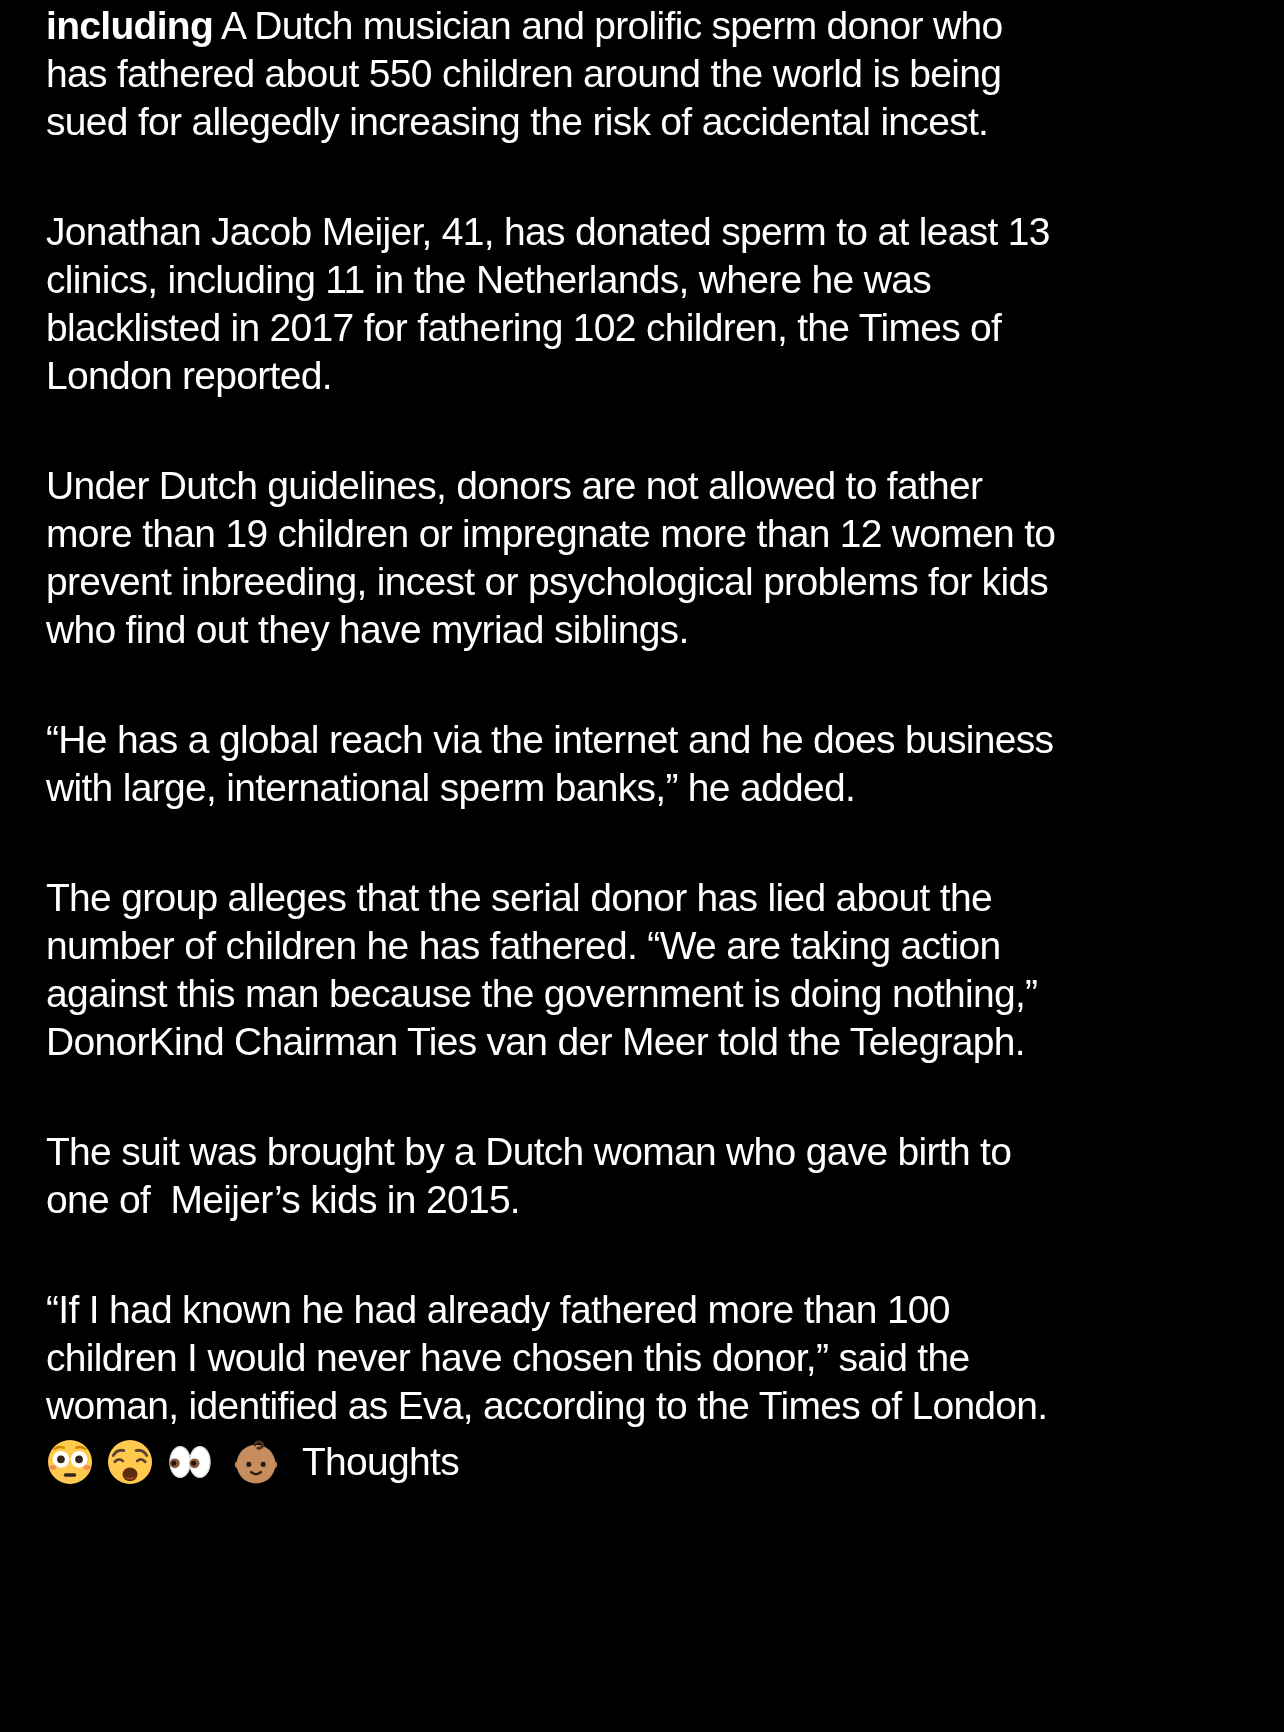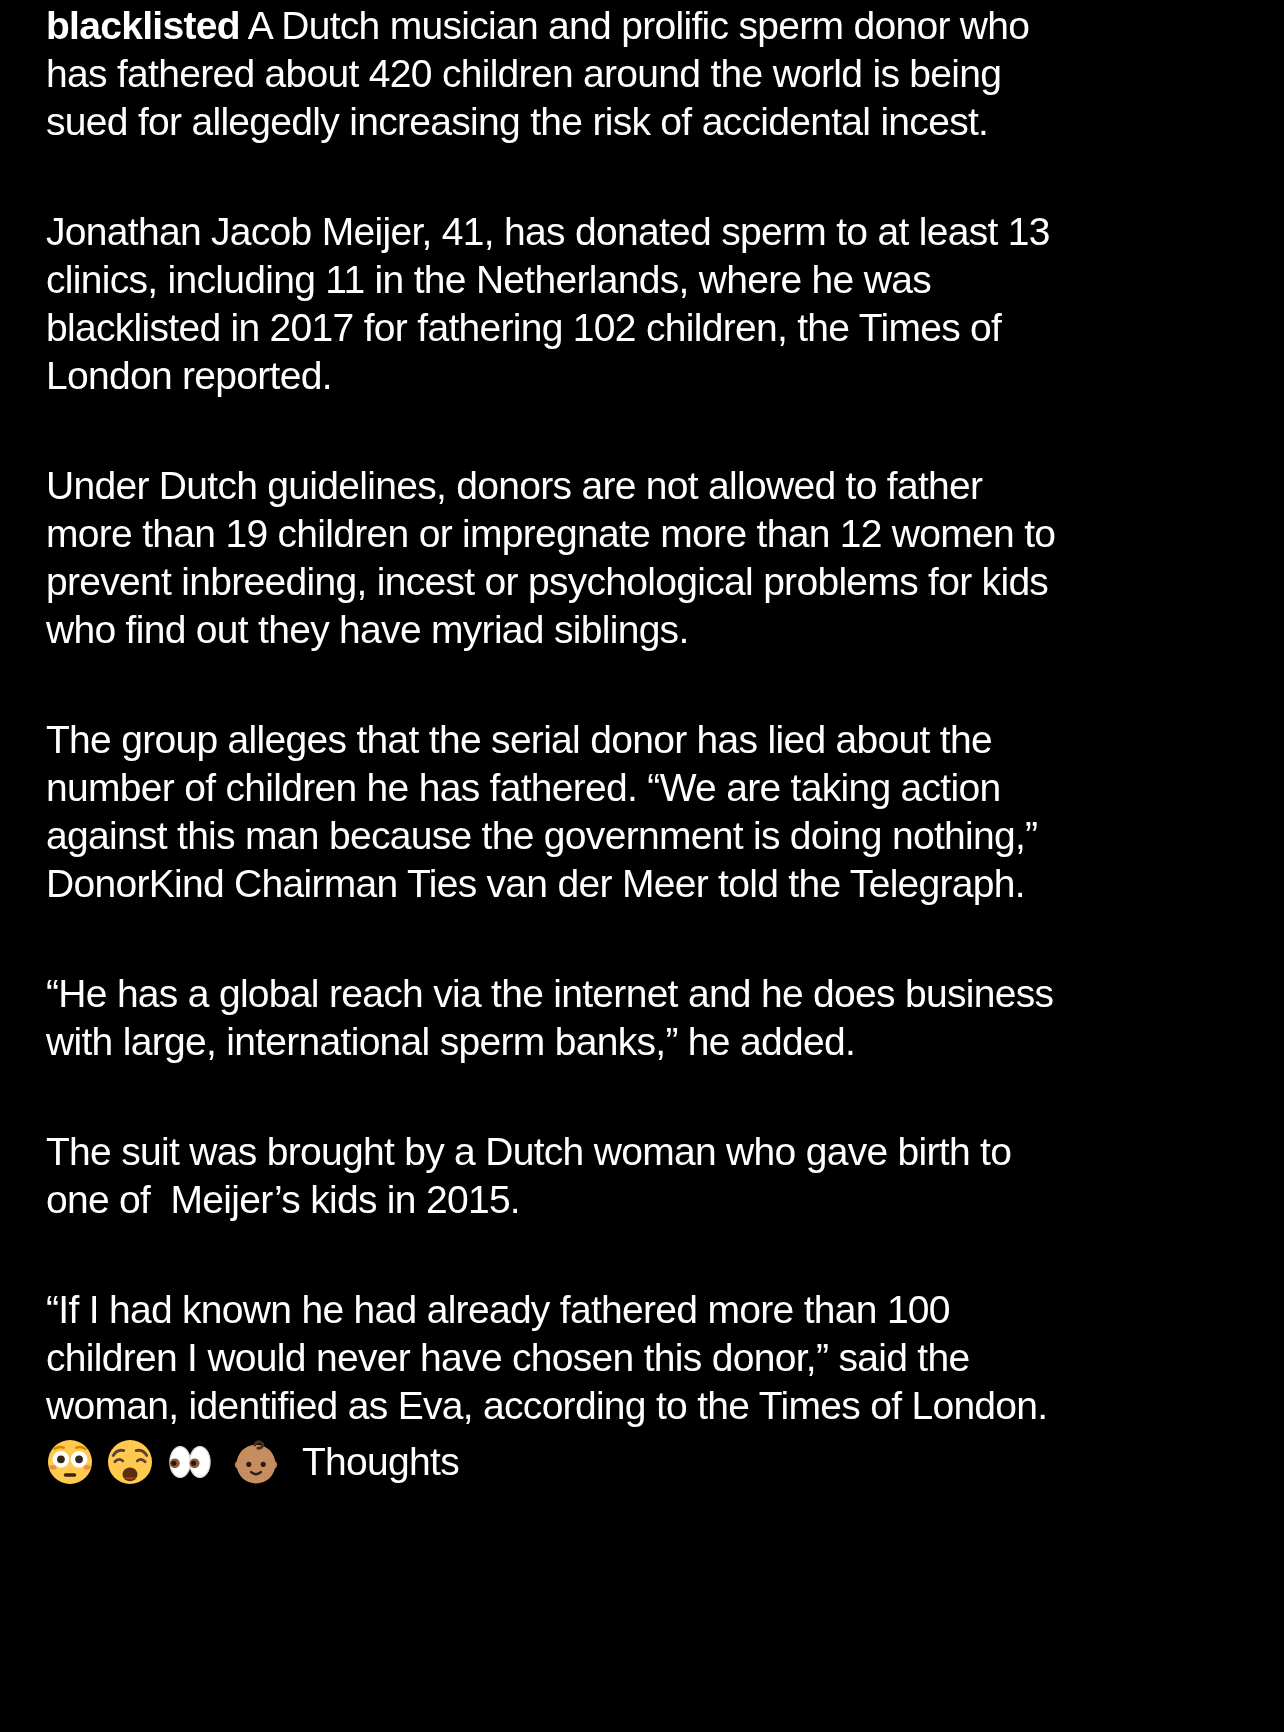--- a/index.html
+++ b/index.html
@@ -50,37 +50,37 @@
   .emoji.baby { margin-left: 6px; }
   .thoughts {
     margin-left: 10px;
     white-space: pre;
   }
 </style>
 </head>
 <body>
 
 <div class="post">
-  <p><span class="username">blacklisted</span><span> A Dutch musician and prolific sperm donor who
-has fathered about 420 children around the world is being
+  <p><span class="username">including</span><span> A Dutch musician and prolific sperm donor who
+has fathered about 550 children around the world is being
 sued for allegedly increasing the risk of accidental incest.</span></p>
   <p>Jonathan Jacob Meijer, 41, has donated sperm to at least 13
 clinics, including 11 in the Netherlands, where he was
 blacklisted in 2017 for fathering 102 children, the Times of
 London reported.</p>
   <p>Under Dutch guidelines, donors are not allowed to father
 more than 19 children or impregnate more than 12 women to
 prevent inbreeding, incest or psychological problems for kids
 who find out they have myriad siblings.</p>
+  <p>“He has a global reach via the internet and he does business
+with large, international sperm banks,” he added.</p>
   <p>The group alleges that the serial donor has lied about the
 number of children he has fathered. “We are taking action
 against this man because the government is doing nothing,”
 DonorKind Chairman Ties van der Meer told the Telegraph.</p>
-  <p>“He has a global reach via the internet and he does business
-with large, international sperm banks,” he added.</p>
   <p>The suit was brought by a Dutch woman who gave birth to
 one of  Meijer’s kids in 2015.</p>
   <p class="last">“If I had known he had already fathered more than 100
 children I would never have chosen this donor,” said the
 woman, identified as Eva, according to the Times of London.</p>
 
   <div class="emoji-row">
     <span class="emoji">
       <svg viewBox="0 0 36 36" width="48" height="48" aria-hidden="true">
         <circle cx="18" cy="18" r="16.5" fill="#FFCA4E"></circle>

